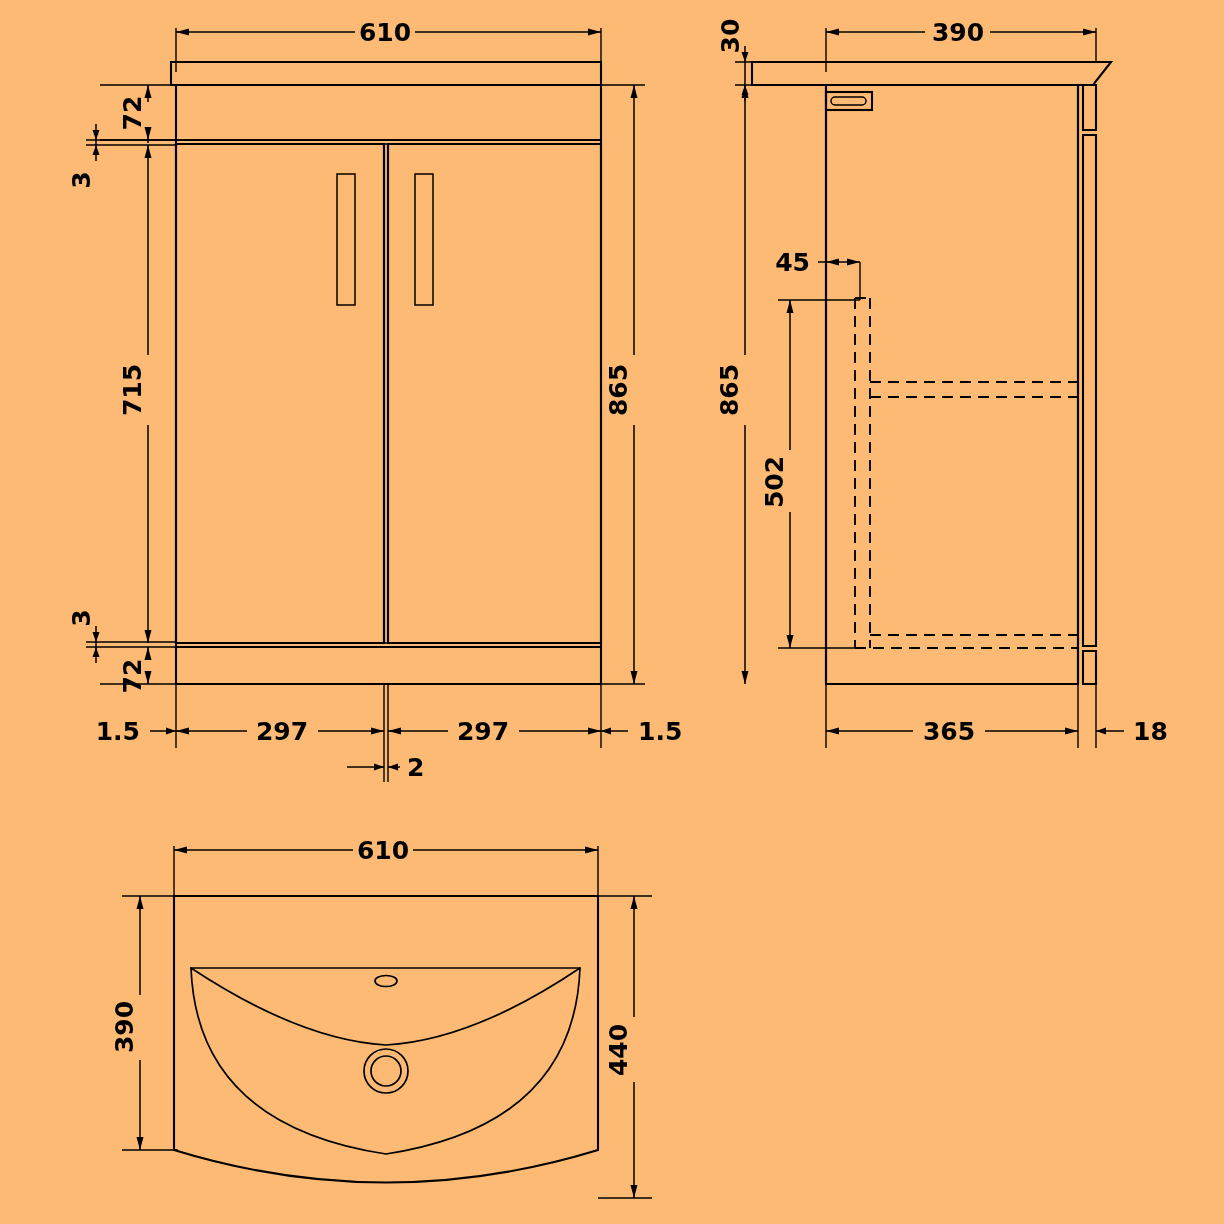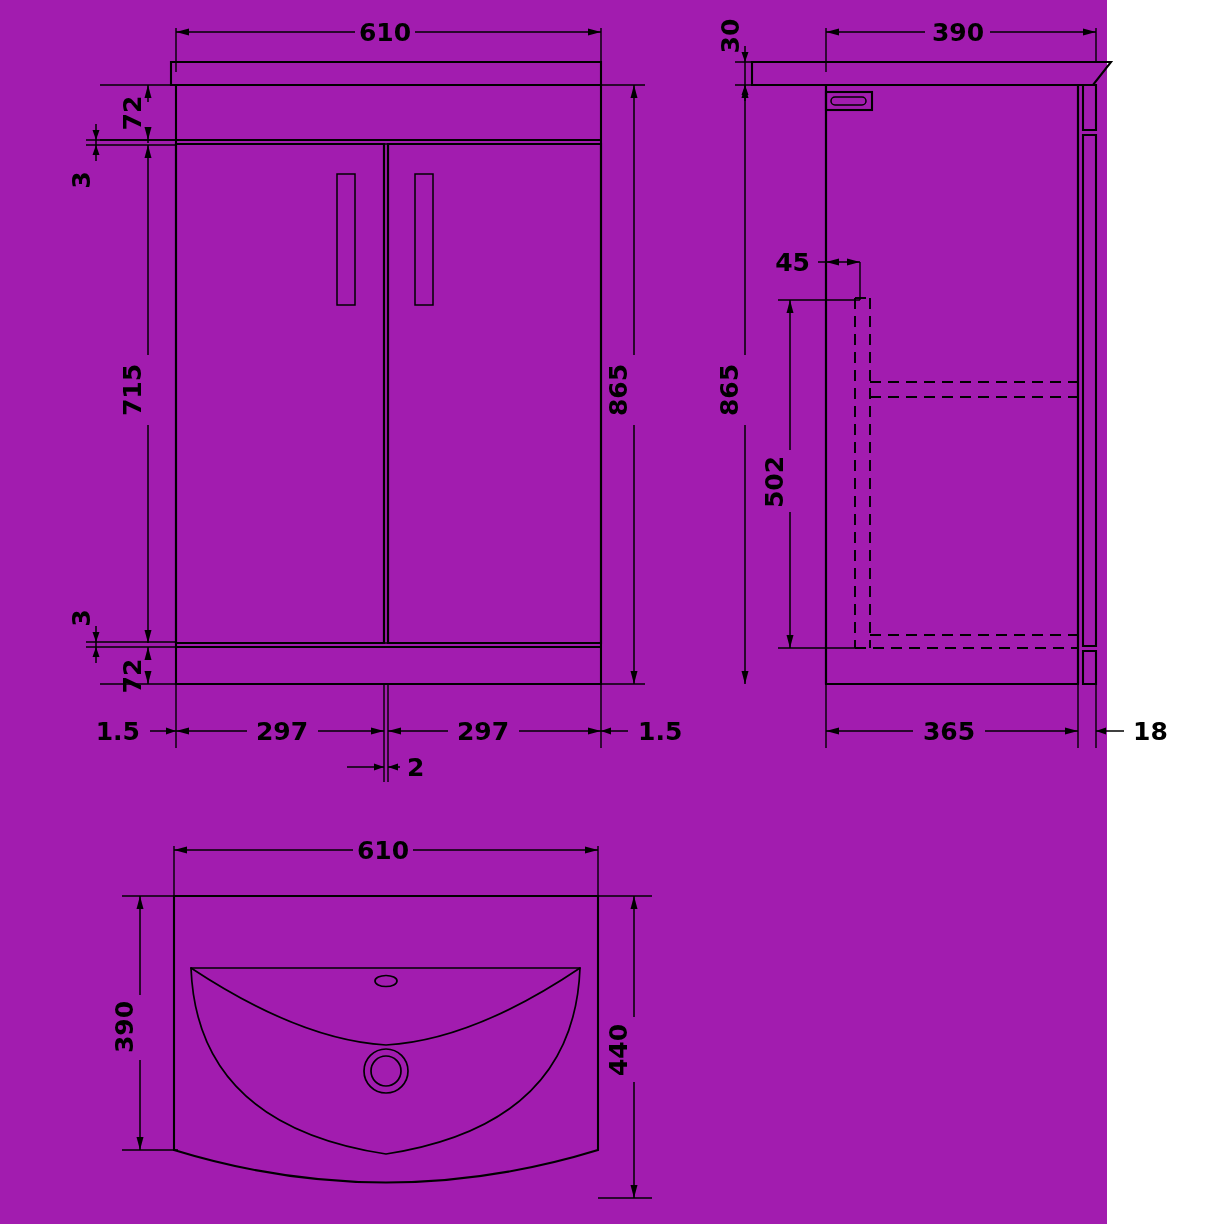--- a/index.html
+++ b/index.html
@@ -9,23 +9,23 @@
     background: #ffffff;
   }
   body {
     width: 1224px;
     height: 1224px;
     overflow: hidden;
     font-family: "Liberation Sans", sans-serif;
   }
   #sheet {
     position: relative;
-    width: 1107px;
+    width: 1224px;
     height: 1224px;
-    background: #a21caf;
+    background: #fdba74;
   }
   #sheet svg {
     position: absolute;
     left: 0;
     top: 0;
     width: 1224px;
     height: 1224px;
     display: block;
   }
   .dimtext {

